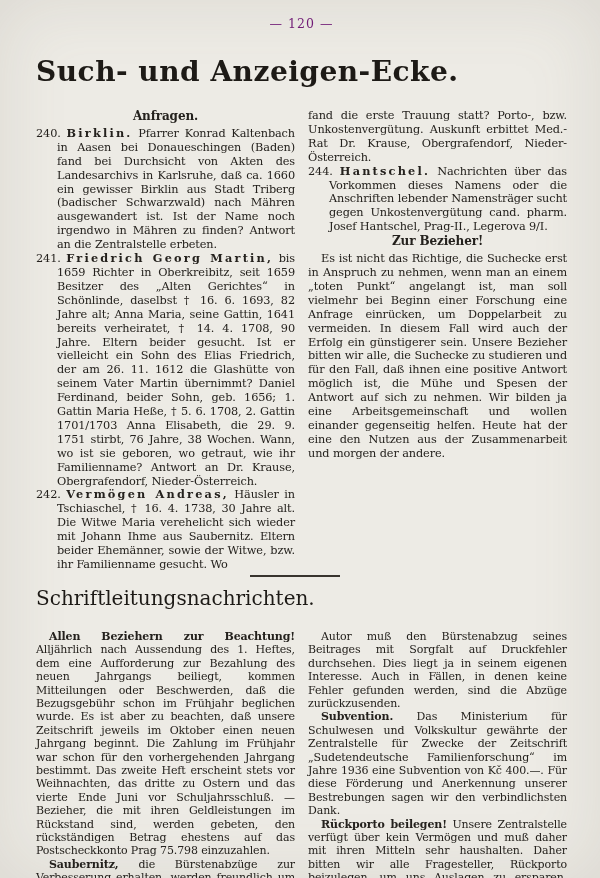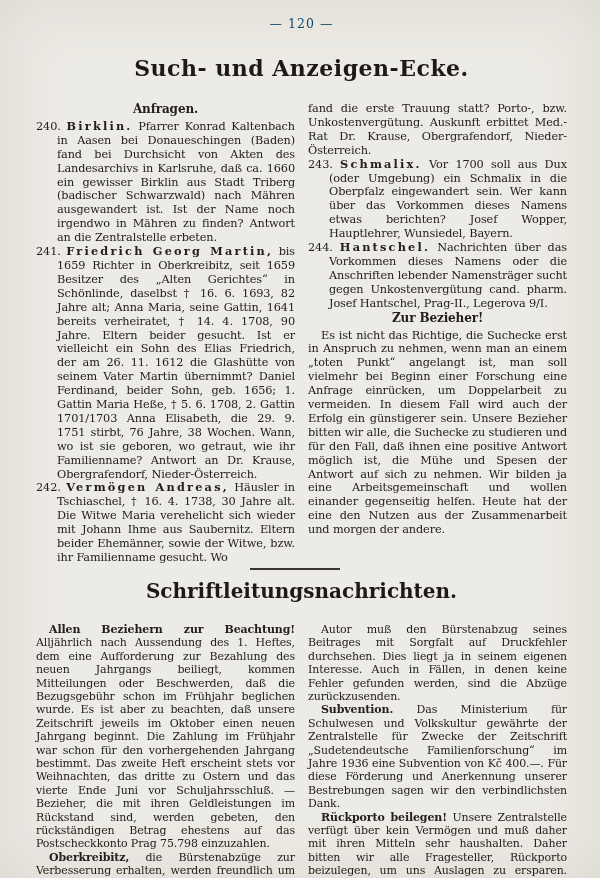--- a/index.html
+++ b/index.html
@@ -14,25 +14,24 @@
     box-sizing: border-box;
     width: 600px; height: 878px;
     padding: 8px 33px 0 36px;
     box-shadow: inset 0 0 70px rgba(115,105,90,0.14);
   }
   .pagenum {
     text-align: center;
     font-size: 12.5px;
     letter-spacing: 1px;
     margin-top: 8px;
-    color: #0c4a6e;
+    color: #701a75;
   }
   .main-title {
-    text-align: center;
-    font-size: 22px;
+    font-size: 28px;
     font-weight: bold;
     margin: 24px 0 9px 0;
     letter-spacing: 0.5px;
     color: #1d1a16;
   }
   .cols { display: flex; gap: 13px; }
   .col {
     width: 50%;
     text-align: justify;
     font-size: 11.3px;
@@ -53,23 +52,23 @@
   .num { }
   .sperr { letter-spacing: 2.2px; font-weight: bold; }
   .ind { text-indent: 13px; }
   .lead { font-weight: bold; }
   .rule {
     height: 2px;
     background: #38342e;
   }
   .rule-mid { width: 90px; margin: 3px 0 0 214px; }
   .sec2-title {
-    text-align: center;
+    text-align: left;
     font-size: 20px;
-    font-weight: bold;
+    font-weight: normal;
     margin: 9px 0 8px 0;
     color: #1d1a16;
   }
 </style>
 </head>
 <body>
 
 <div class="page">
 
   <div class="pagenum">— 120 —</div>
@@ -83,39 +82,38 @@
       <p class="entry"><span class="num">240.</span> <span class="sperr">Birklin.</span> <span>Pfarrer Konrad Kaltenbach in Aasen bei Donaueschingen (Baden) fand bei Durchsicht von Akten des Landesarchivs in Karlsruhe, daß ca. 1660 ein gewisser Birklin aus Stadt Triberg (badischer Schwarzwald) nach Mähren ausgewandert ist. Ist der Name noch irgendwo in Mähren zu finden? Antwort an die Zentralstelle erbeten.</span></p>
 
       <p class="entry"><span class="num">241.</span> <span class="sperr">Friedrich Georg Martin,</span> <span>bis 1659 Richter in Oberkreibitz, seit 1659 Besitzer des „Alten Gerichtes“ in Schönlinde, daselbst † 16. 6. 1693, 82 Jahre alt; Anna Maria, seine Gattin, 1641 bereits verheiratet, † 14. 4. 1708, 90 Jahre. Eltern beider gesucht. Ist er vielleicht ein Sohn des Elias Friedrich, der am 26. 11. 1612 die Glashütte von seinem Vater Martin übernimmt? Daniel Ferdinand, beider Sohn, geb. 1656; 1. Gattin Maria Heße, † 5. 6. 1708, 2. Gattin 1701/1703 Anna Elisabeth, die 29. 9. 1751 stirbt, 76 Jahre, 38 Wochen. Wann, wo ist sie geboren, wo getraut, wie ihr Familienname? Antwort an Dr. Krause, Obergrafendorf, Nieder-Österreich.</span></p>
 
       <p class="entry"><span class="num">242.</span> <span class="sperr">Vermögen Andreas,</span> <span>Häusler in Tschiaschel, † 16. 4. 1738, 30 Jahre alt. Die Witwe Maria verehelicht sich wieder mit Johann Ihme aus Saubernitz. Eltern beider Ehemänner, sowie der Witwe, bzw. ihr Familienname gesucht. Wo</span></p>
     </div>
 
     <div class="col">
       <p>fand die erste Trauung statt? Porto-, bzw. Unkostenvergütung. Auskunft erbittet Med.-Rat Dr. Krause, Obergrafendorf, Nieder-Österreich.</p>
 
-      <p class="entry"><span class="num">243.</span> <span class="sperr">Schmalix.</span> <span>Vor 1700 soll aus Dux (oder Umgebung) ein Schmalix in die Oberpfalz eingewandert sein. Wer kann über das Vorkommen dieses Namens etwas berichten? Josef Wopper, Hauptlehrer, Wunsiedel, Bayern.</span></p>
 
       <p class="entry"><span class="num">244.</span> <span class="sperr">Hantschel.</span> <span>Nachrichten über das Vorkommen dieses Namens oder die Anschriften lebender Namensträger sucht gegen Unkostenvergütung cand. pharm. Josef Hantschel, Prag-II., Legerova 9/I.</span></p>
 
       <p class="subhead">Zur Bezieher!</p>
 
       <p class="ind">Es ist nicht das Richtige, die Suchecke erst in Anspruch zu nehmen, wenn man an einem „toten Punkt“ angelangt ist, man soll vielmehr bei Beginn einer Forschung eine Anfrage einrücken, um Doppelarbeit zu vermeiden. In diesem Fall wird auch der Erfolg ein günstigerer sein. Unsere Bezieher bitten wir alle, die Suchecke zu studieren und für den Fall, daß ihnen eine positive Antwort möglich ist, die Mühe und Spesen der Antwort auf sich zu nehmen. Wir bilden ja eine Arbeitsgemeinschaft und wollen einander gegenseitig helfen. Heute hat der eine den Nutzen aus der Zusammenarbeit und morgen der andere.</p>
     </div>
   </div>
 
   <div class="rule rule-mid"></div>
 
   <div class="sec2-title">Schriftleitungsnachrichten.</div>
 
   <div class="cols">
     <div class="col lower">
       <p class="ind"><span class="lead">Allen Beziehern zur Beachtung!</span> <span>Alljährlich nach Aussendung des 1. Heftes, dem eine Aufforderung zur Bezahlung des neuen Jahrgangs beiliegt, kommen Mitteilungen oder Beschwerden, daß die Bezugsgebühr schon im Frühjahr beglichen wurde. Es ist aber zu beachten, daß unsere Zeitschrift jeweils im Oktober einen neuen Jahrgang beginnt. Die Zahlung im Frühjahr war schon für den vorhergehenden Jahrgang bestimmt. Das zweite Heft erscheint stets vor Weihnachten, das dritte zu Ostern und das vierte Ende Juni vor Schuljahrsschluß. — Bezieher, die mit ihren Geldleistungen im Rückstand sind, werden gebeten, den rückständigen Betrag ehestens auf das Postscheckkonto Prag 75.798 einzuzahlen.</span></p>
 
-      <p class="ind"><span class="lead">Oberkreibitz,</span> <span>die Bürstenabzüge zur Verbesserung erhalten, werden freundlich um eheste Rücksendung gebeten, um den Druck der Zeitschrift nicht zu verzögern. Jeder</span></p>
+      <p class="ind"><span class="lead">Saubernitz,</span> <span>die Bürstenabzüge zur Verbesserung erhalten, werden freundlich um eheste Rücksendung gebeten, um den Druck der Zeitschrift nicht zu verzögern. Jeder</span></p>
     </div>
 
     <div class="col lower">
       <p class="ind"><span>Autor muß den Bürstenabzug seines Beitrages mit Sorgfalt auf Druckfehler durchsehen. Dies liegt ja in seinem eigenen Interesse. Auch in Fällen, in denen keine Fehler gefunden werden, sind die Abzüge zurückzusenden.</span></p>
 
       <p class="ind"><span class="lead">Subvention.</span> <span>Das Ministerium für Schulwesen und Volkskultur gewährte der Zentralstelle für Zwecke der Zeitschrift „Sudetendeutsche Familienforschung“ im Jahre 1936 eine Subvention von Kč 400.—. Für diese Förderung und Anerkennung unserer Bestrebungen sagen wir den verbindlichsten Dank.</span></p>
 
       <p class="ind"><span class="lead">Rückporto beilegen!</span> <span>Unsere Zentralstelle verfügt über kein Vermögen und muß daher mit ihren Mitteln sehr haushalten. Daher bitten wir alle Fragesteller, Rückporto beizulegen, um uns Auslagen zu ersparen. Alljährlich belasten uns die Postgebühren mit vielen Hundert Kronen, die an der Zeitschrift erspart werden müssen.</span></p>
     </div>
   </div>

